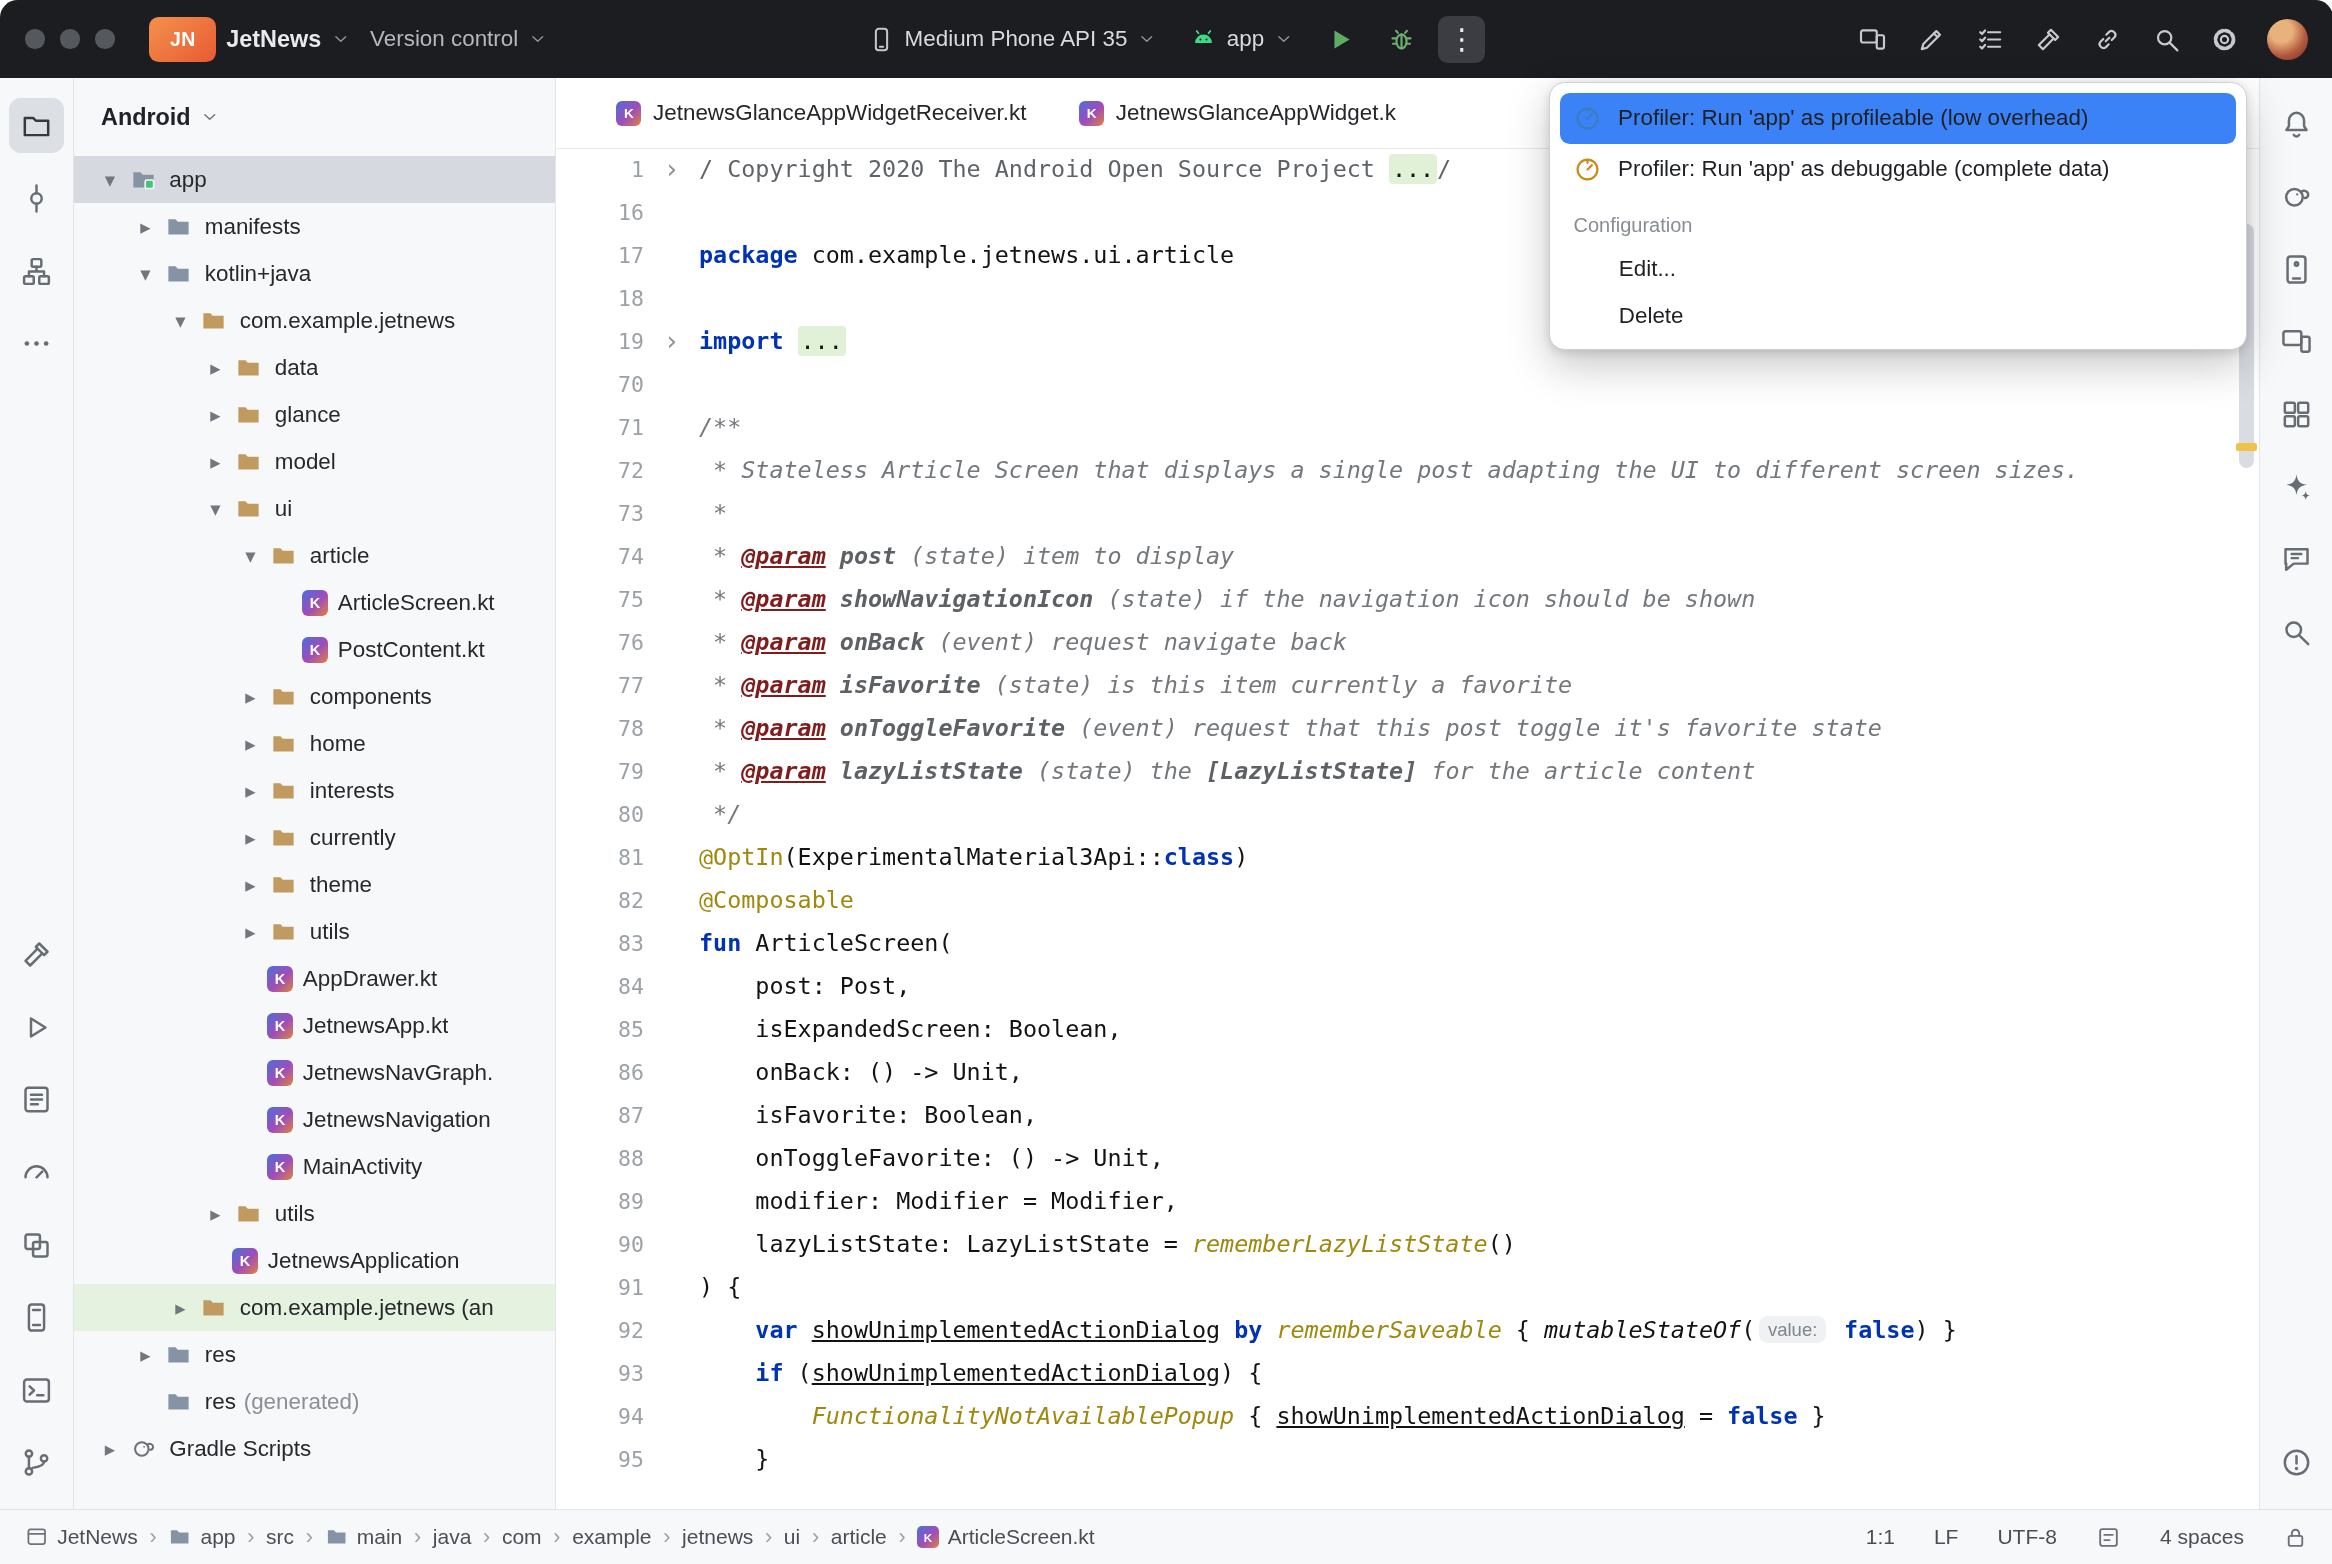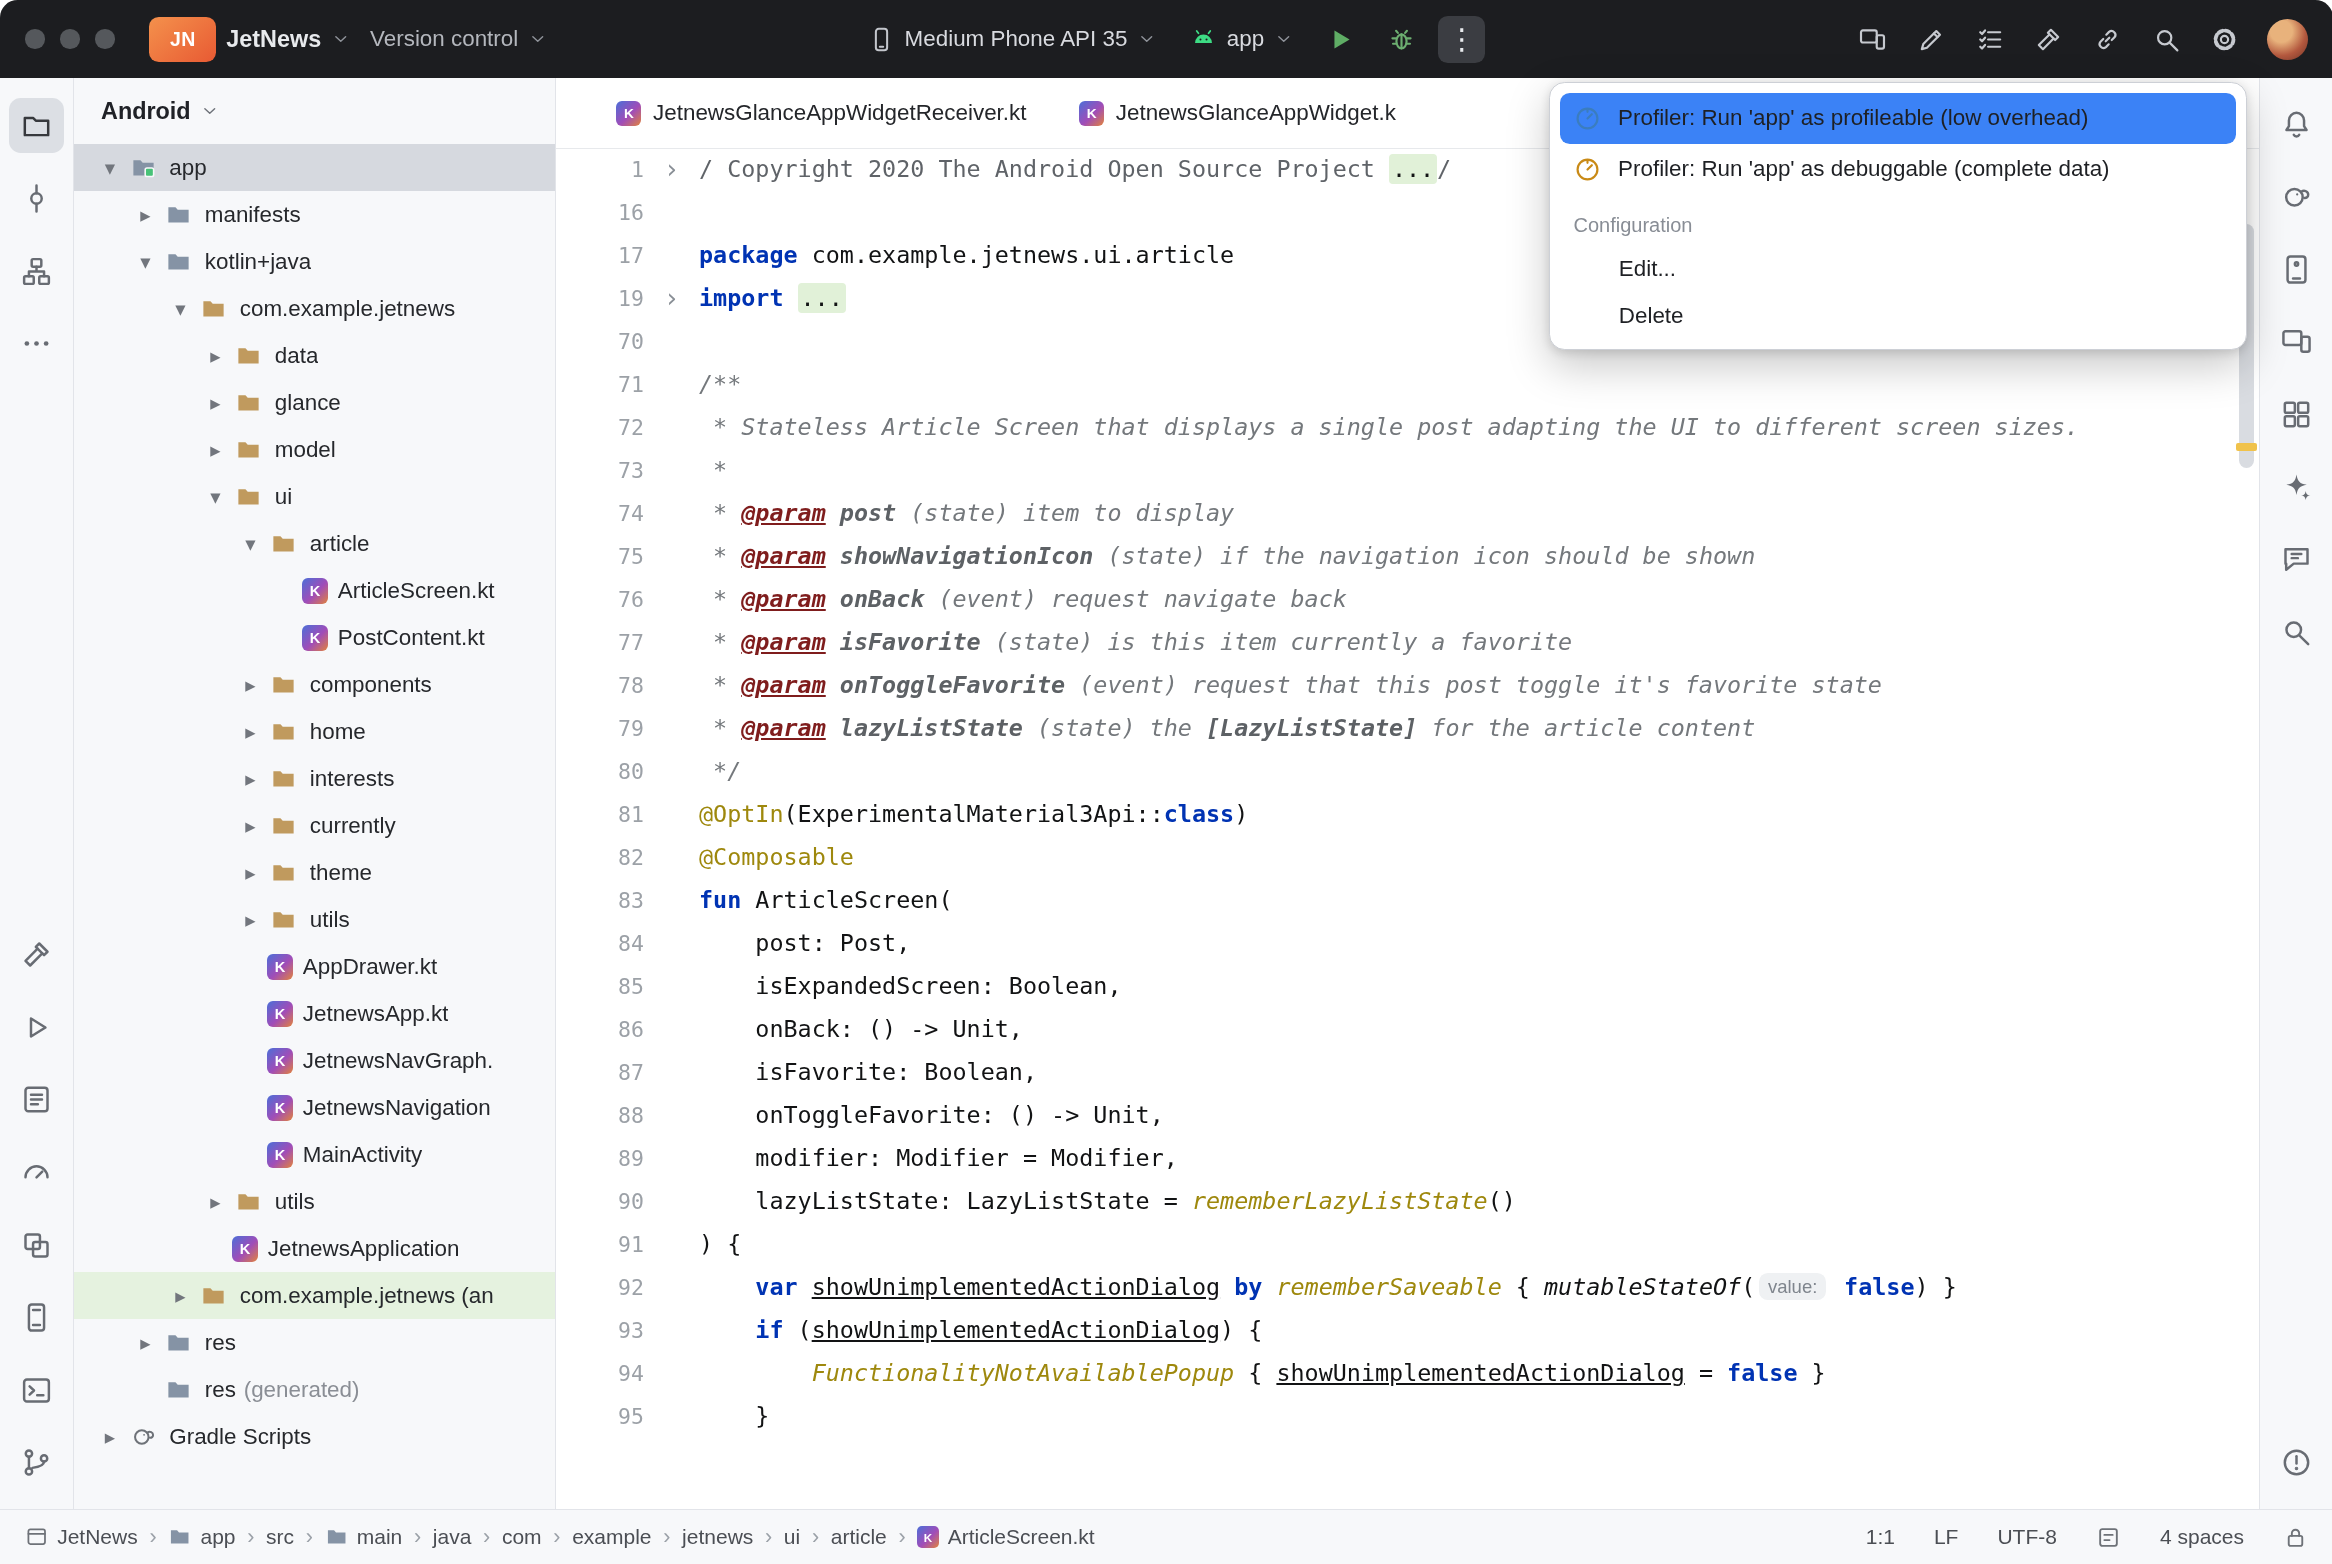--- a/index.html
+++ b/index.html
@@ -41,21 +41,21 @@
     border-left:1px solid #e2e4e9;display:flex;flex-direction:column;align-items:center;box-sizing:border-box;padding-top:9.8px}
   .stripe-bottom{margin-top:auto;margin-bottom:9.8px;display:flex;flex-direction:column;align-items:center}
   .stripe-top{display:flex;flex-direction:column;align-items:center}
   .stripe-btn{width:55px;height:55px;margin:8.8px 0;border-radius:11.7px;display:flex;align-items:center;justify-content:center;cursor:pointer;color:#686c73}
   .stripe-btn.active{background:#dcdfe4;color:#37393d}
   .stripe-btn svg{width:33px;height:33px}
 
   
   #project-panel{position:absolute;left:74px;top:78px;width:482px;bottom:55px;background:#f7f8fa;
     border-right:1px solid #e2e4e9;box-sizing:border-box;overflow:hidden}
-  .panel-header{height:66px;display:flex;align-items:center;gap:9.8px;padding-left:27px;
+  .panel-header{height:78px;display:flex;align-items:center;gap:9.8px;padding-left:27px;
     font-size:23.4px;font-weight:600;color:#202227}
   .ph-chev{color:#6f737a;display:flex}
   .ph-chev svg{width:19.5px;height:19.5px}
   .tree-row{height:47px;display:flex;align-items:center;font-size:22.4px;color:#26282c;white-space:nowrap;cursor:pointer;box-sizing:border-box}
   .tree-row.selected{background:#d6d9df}
   .tree-row.green{background:#e5f2df}
   .chev{width:33px;flex:none;text-align:center;color:#72767d;font-size:20.5px}
   .ti{width:33px;height:33px;flex:none;margin-right:9.8px;display:flex;align-items:center;justify-content:center}
   .ti svg{width:27px;height:27px}
   .tlabel{overflow:hidden;text-overflow:clip}
@@ -596,20 +596,21 @@
         </div>
         <div class="tab">
           <span class="kt-badge" style="width: 25px; height: 25px; font-size: 13.7px;">K</span>
           <span>JetnewsGlanceAppWidget.k</span>
         </div>
       </div>
     <div id="code">
         <div class="code-row"><span class="lnum">1</span><span class="lfold">›</span><span class="lcode"><span class="tk-c">/ Copyright 2020 The Android Open Source Project </span><span class="tk-fold">...</span><span class="tk-c">/</span></span></div>
         <div class="code-row"><span class="lnum">16</span><span class="lfold"></span><span class="lcode"></span></div>
         <div class="code-row"><span class="lnum">17</span><span class="lfold"></span><span class="lcode"><span class="tk-k">package </span><span class="tk-p">com.example.jetnews.ui.article</span></span></div>
+        <div class="code-row"><span class="lnum">18</span><span class="lfold"></span><span class="lcode"></span></div>
         <div class="code-row"><span class="lnum">19</span><span class="lfold">›</span><span class="lcode"><span class="tk-k">import </span><span class="tk-fold">...</span></span></div>
         <div class="code-row"><span class="lnum">70</span><span class="lfold"></span><span class="lcode"></span></div>
         <div class="code-row"><span class="lnum">71</span><span class="lfold"></span><span class="lcode"><span class="tk-d">/**</span></span></div>
         <div class="code-row"><span class="lnum">72</span><span class="lfold"></span><span class="lcode"><span class="tk-d"> * Stateless Article Screen that displays a single post adapting the UI to different screen sizes.</span></span></div>
         <div class="code-row"><span class="lnum">73</span><span class="lfold"></span><span class="lcode"><span class="tk-d"> *</span></span></div>
         <div class="code-row"><span class="lnum">74</span><span class="lfold"></span><span class="lcode"><span class="tk-d"> * </span><span class="tk-dt">@param</span><span class="tk-d"> </span><span class="tk-dp">post </span><span class="tk-d">(state) item to display</span></span></div>
         <div class="code-row"><span class="lnum">75</span><span class="lfold"></span><span class="lcode"><span class="tk-d"> * </span><span class="tk-dt">@param</span><span class="tk-d"> </span><span class="tk-dp">showNavigationIcon </span><span class="tk-d">(state) if the navigation icon should be shown</span></span></div>
         <div class="code-row"><span class="lnum">76</span><span class="lfold"></span><span class="lcode"><span class="tk-d"> * </span><span class="tk-dt">@param</span><span class="tk-d"> </span><span class="tk-dp">onBack </span><span class="tk-d">(event) request navigate back</span></span></div>
         <div class="code-row"><span class="lnum">77</span><span class="lfold"></span><span class="lcode"><span class="tk-d"> * </span><span class="tk-dt">@param</span><span class="tk-d"> </span><span class="tk-dp">isFavorite </span><span class="tk-d">(state) is this item currently a favorite</span></span></div>
         <div class="code-row"><span class="lnum">78</span><span class="lfold"></span><span class="lcode"><span class="tk-d"> * </span><span class="tk-dt">@param</span><span class="tk-d"> </span><span class="tk-dp">onToggleFavorite </span><span class="tk-d">(event) request that this post toggle it's favorite state</span></span></div>

